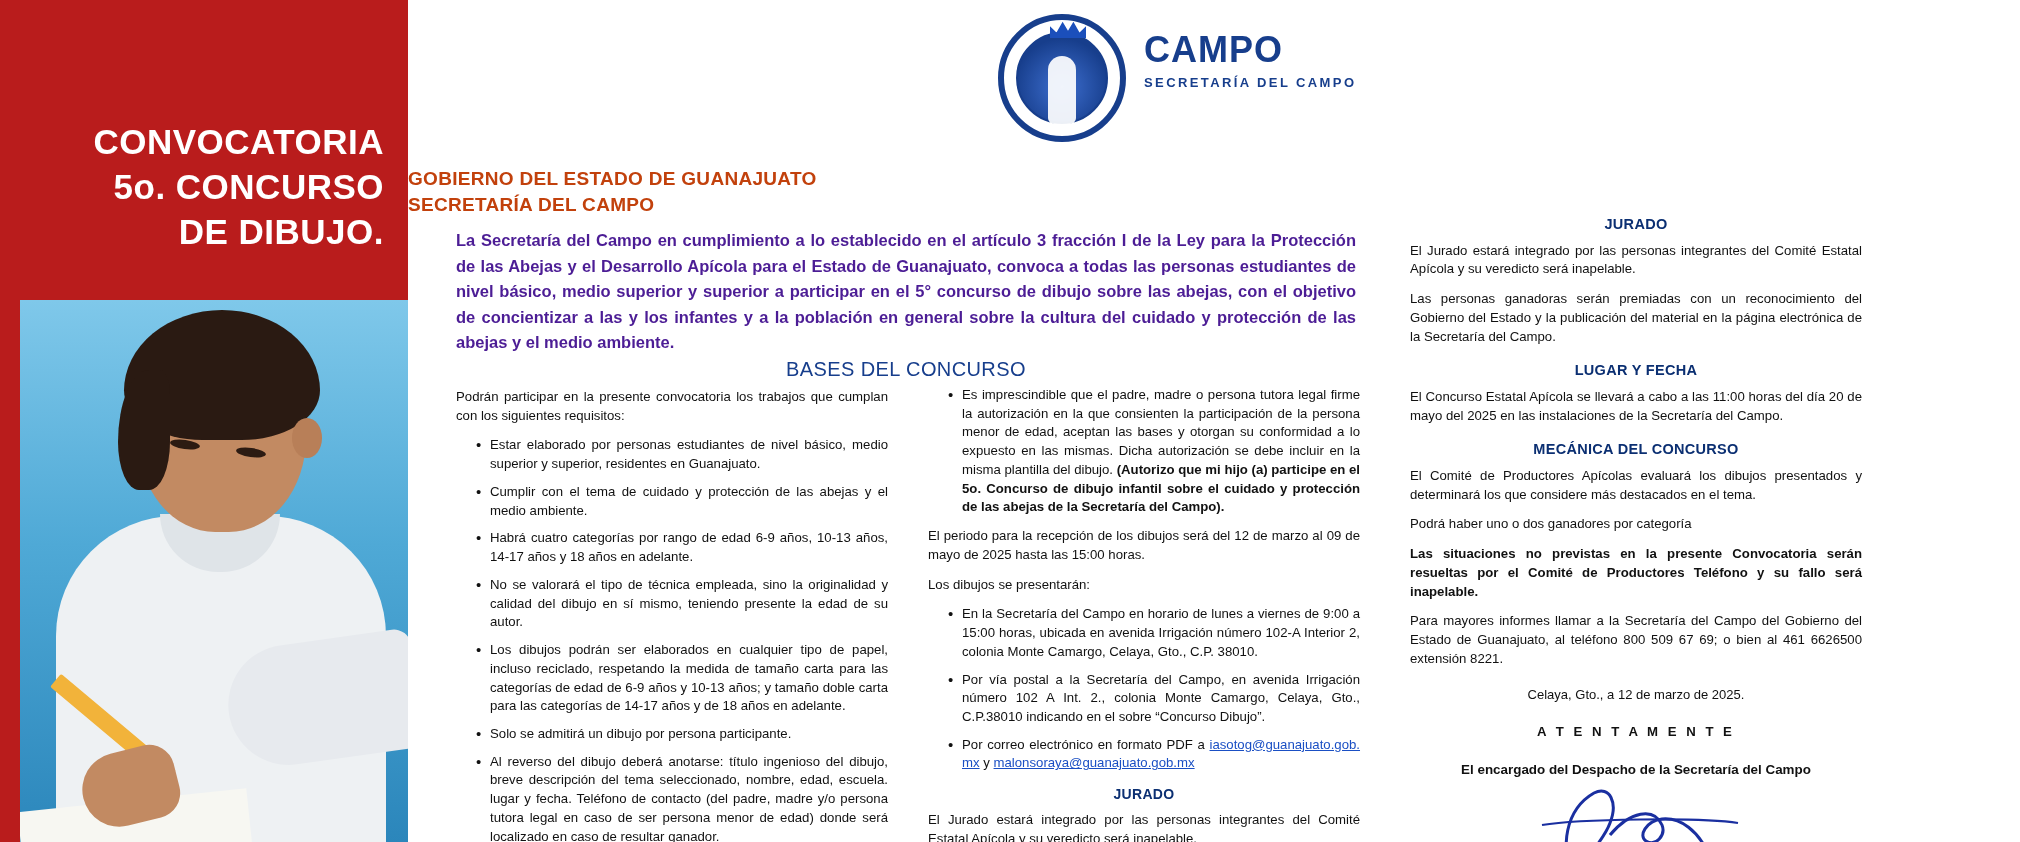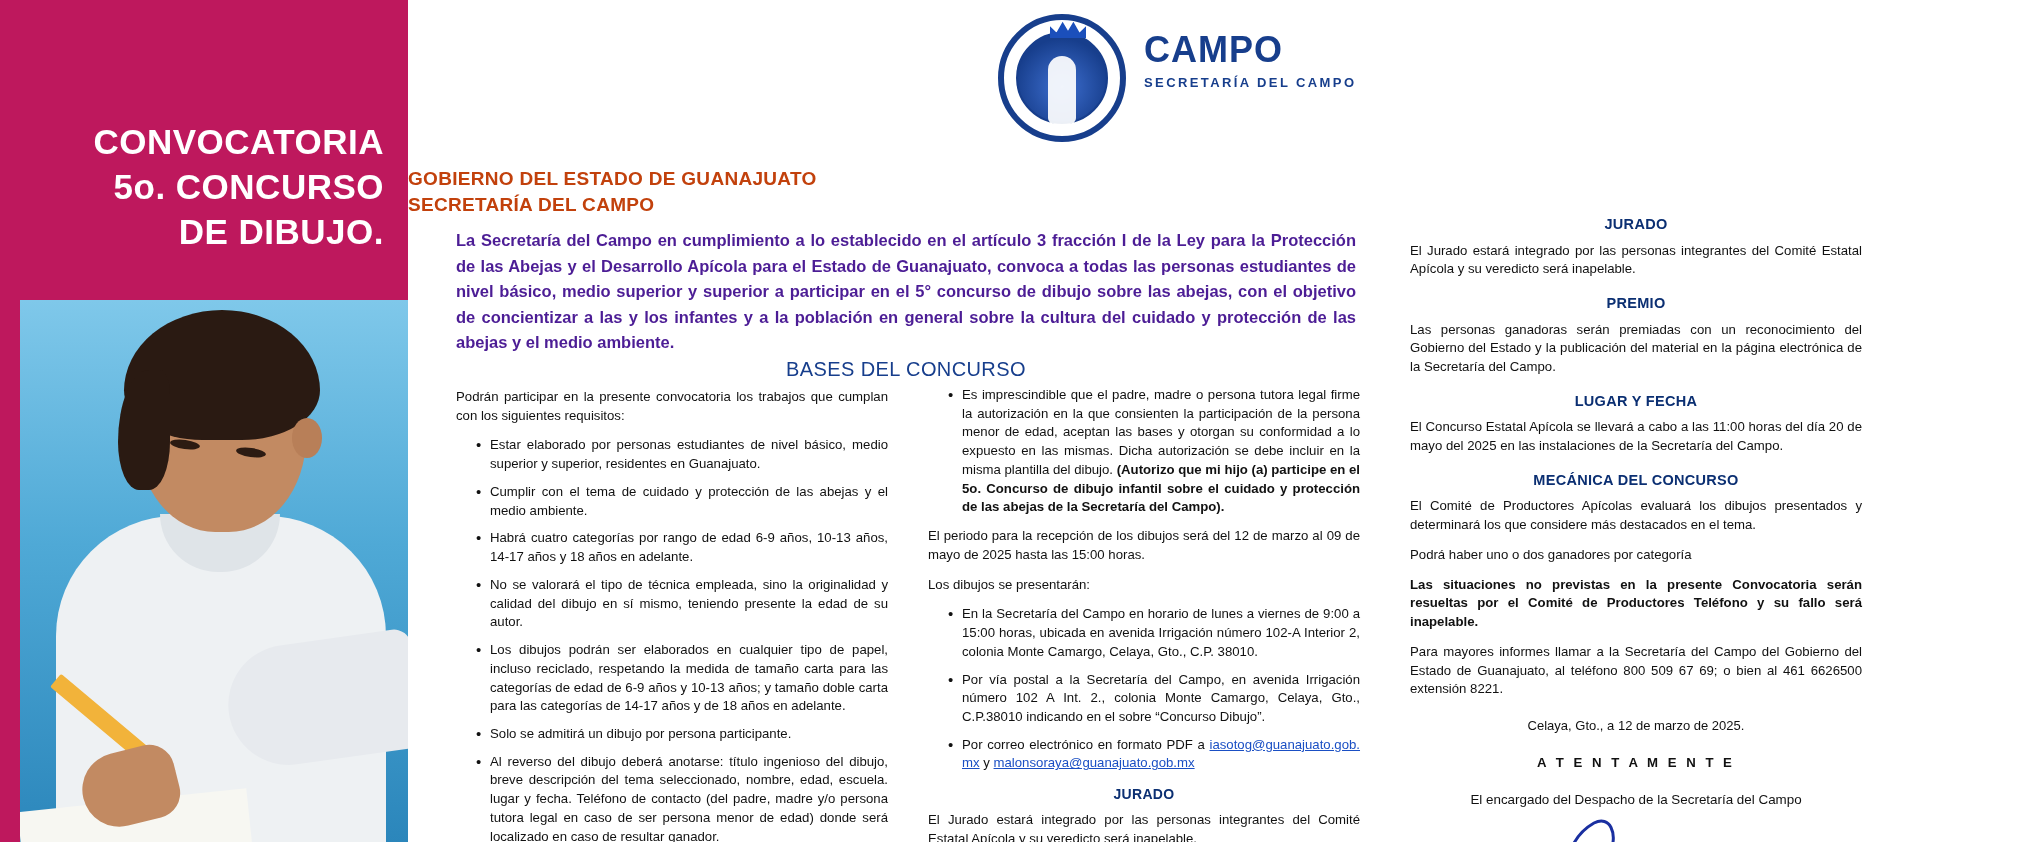--- a/index.html
+++ b/index.html
@@ -21,21 +21,21 @@
     height: 842px;
     background: #ffffff;
   }
 
   
   .left-panel {
     position: absolute;
     left: 0; top: 0;
     width: 408px;
     height: 842px;
-    background: #be185d;
+    background: #b91c1c;
     overflow: hidden;
   }
   .left-title {
     position: absolute;
     top: 120px;
     right: 24px;
     width: 340px;
     text-align: right;
     color: #ffffff;
     font-weight: bold;
@@ -297,21 +297,21 @@
     text-align: center;
     position: relative;
   }
   .sign-city { font-size: 13px; margin-bottom: 18px; }
   .atte {
     font-weight: bold;
     font-size: 13.2px;
     letter-spacing: 3px;
     margin-bottom: 18px;
   }
-  .sign-role { font-weight: normal; font-size: 13.4px; margin-bottom: 4px; }
+  .sign-role { font-weight: bold; font-size: 13.4px; margin-bottom: 4px; }
   .signature {
     position: relative;
     height: 92px;
   }
   .sig-svg { position: absolute; left: 50%; top: -4px; transform: translateX(-50%); }
 </style>
 </head>
 <body>
 
 <div class="page">
@@ -393,21 +393,20 @@
         </li>
       </ul>
       <div class="sec-head">JURADO</div>
       <p>El Jurado estará integrado por las personas integrantes del Comité Estatal Apícola y su veredicto será inapelable.</p>
     </div>
 
     <div class="col col-c">
       <div class="sec-head-c">JURADO</div>
       <p>El Jurado estará integrado por las personas integrantes del Comité Estatal Apícola y su veredicto será inapelable.</p>
 
-      <div class="sec-head-c">PREMIO</div>
       <p>Las personas ganadoras serán premiadas con un reconocimiento del Gobierno del Estado y la publicación del material en la página electrónica de la Secretaría del Campo.</p>
 
       <div class="sec-head-c">LUGAR Y FECHA</div>
       <p>El Concurso Estatal Apícola se llevará a cabo a las 11:00 horas del día 20 de mayo del 2025 en las instalaciones de la Secretaría del Campo.</p>
 
       <div class="sec-head-c">MECÁNICA DEL CONCURSO</div>
       <p>El Comité de Productores Apícolas evaluará los dibujos presentados y determinará los que considere más destacados en el tema.</p>
       <p>Podrá haber uno o dos ganadores por categoría</p>
       <p class="b">Las situaciones no previstas en la presente Convocatoria serán resueltas por el Comité de Productores Teléfono y su fallo será inapelable.</p>
       <p>Para mayores informes llamar a la Secretaría del Campo del Gobierno del Estado de Guanajuato, al teléfono 800 509 67 69; o bien al 461 6626500 extensión 8221.</p>

